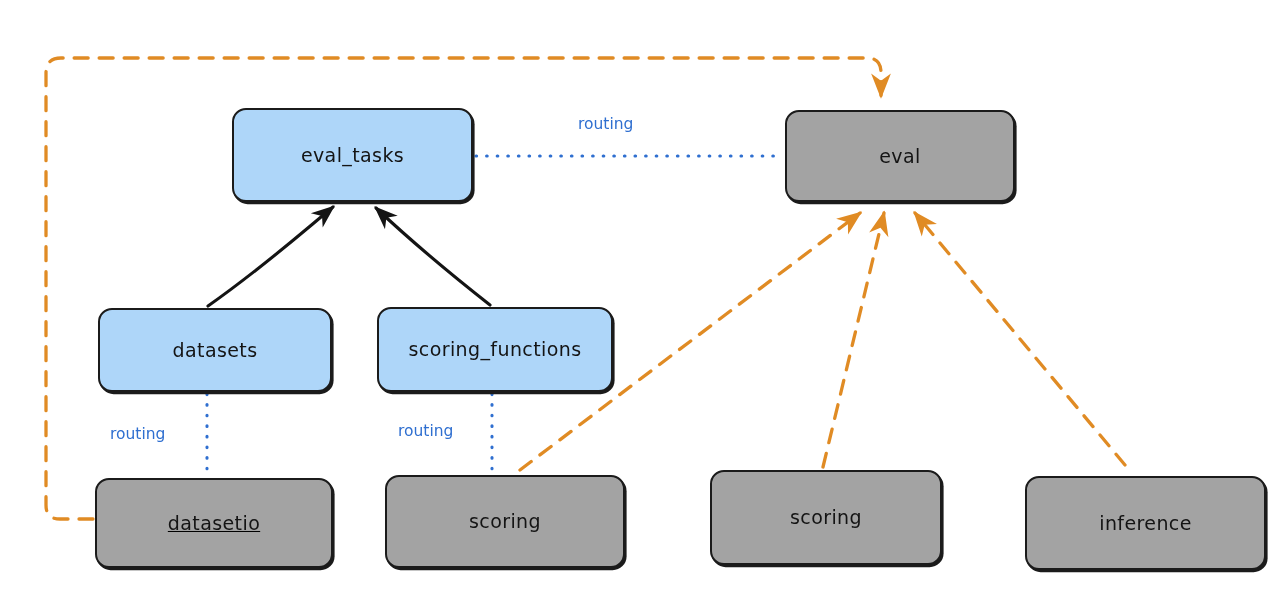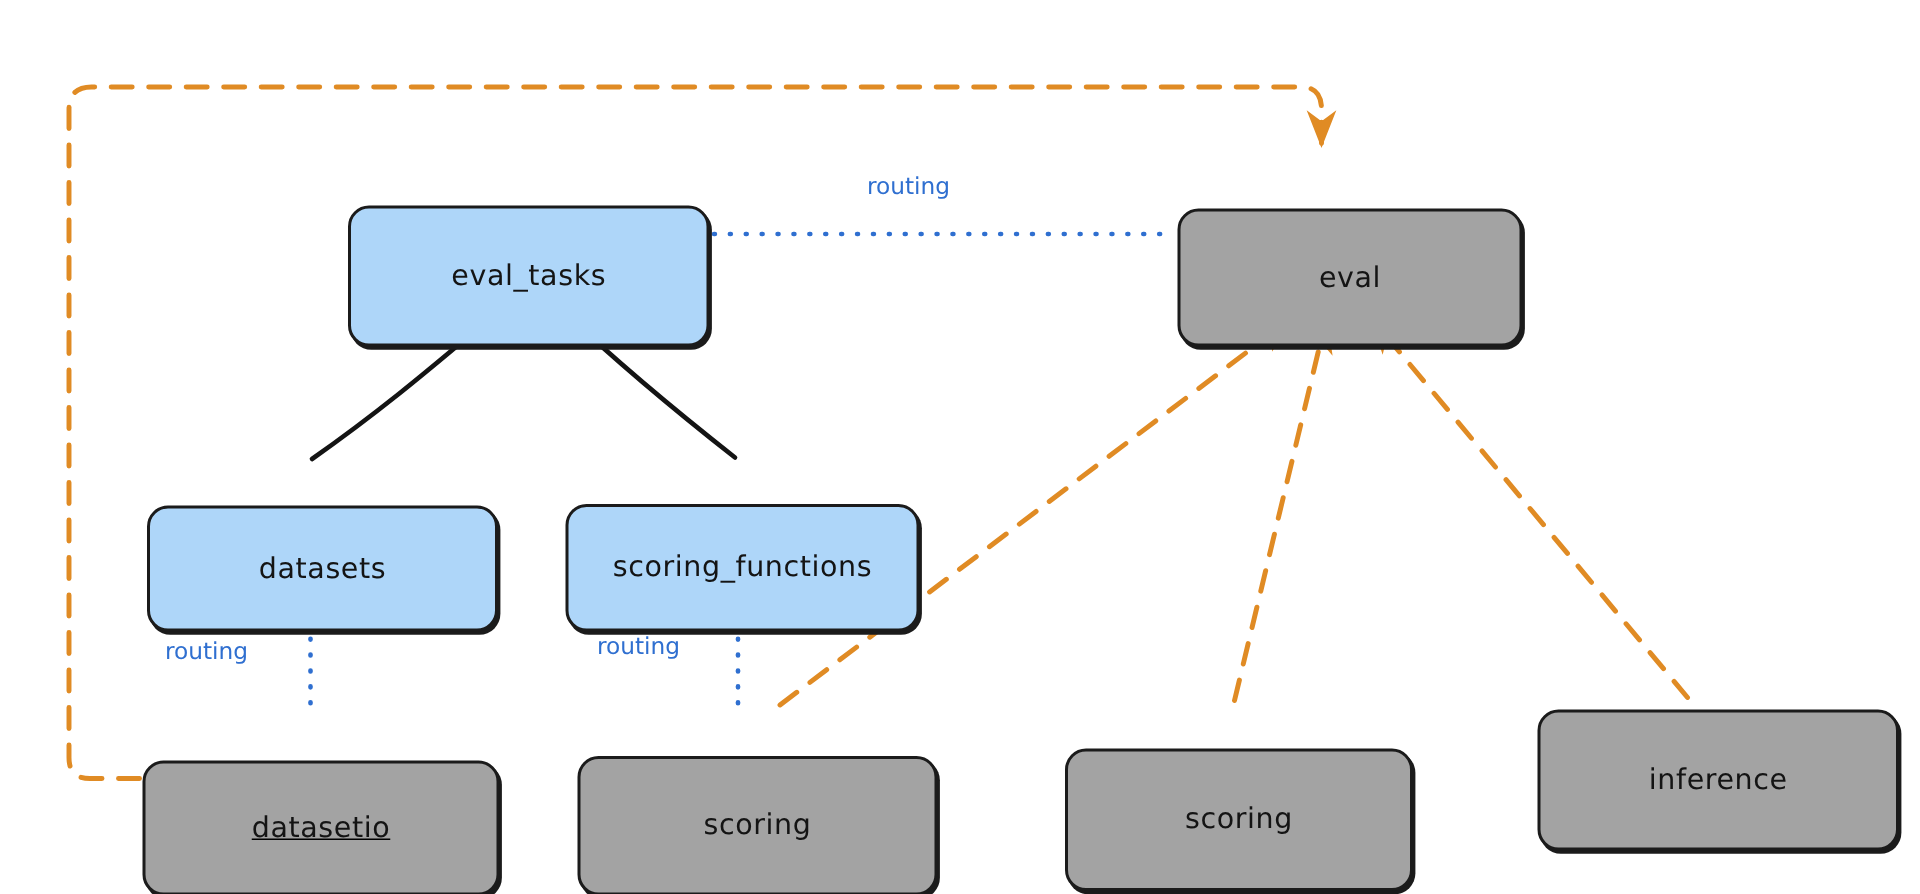--- a/index.html
+++ b/index.html
@@ -29,21 +29,20 @@
   .node {
     position: absolute;
     box-sizing: border-box;
     display: flex;
     align-items: center;
     justify-content: center;
     border: 2.6px solid #1b1b1b;
     border-radius: 14px;
     box-shadow: 1.6px 2.2px 0 0 #1b1b1b;
     text-align: left;
-    margin-top: 29px;
   }
   .node.blue  { background: #AED6F9; }
   .node.green { background: #a3a3a3; }
   .node-label {
     font-family: "DejaVu Sans", sans-serif;
     font-size: 19px;
     font-weight: 400;
     color: #141414;
     letter-spacing: 0.4px;
     line-height: 1;
@@ -112,17 +111,17 @@
   </div>
 
   <div class="node green" style="left:385px; top:475px; width:240px; height:93px;">
     <span class="node-label">scoring</span>
   </div>
 
   <div class="node green" style="left:710px; top:470px; width:232px; height:95px;">
     <span class="node-label">scoring</span>
   </div>
 
-  <div class="node green" style="left:1025px; top:444px; width:241px; height:94px;">
+  <div class="node green" style="left:1025px; top:476px; width:241px; height:94px;">
     <span class="node-label">inference</span>
   </div>
 
 </div>
 
 </body></html>

